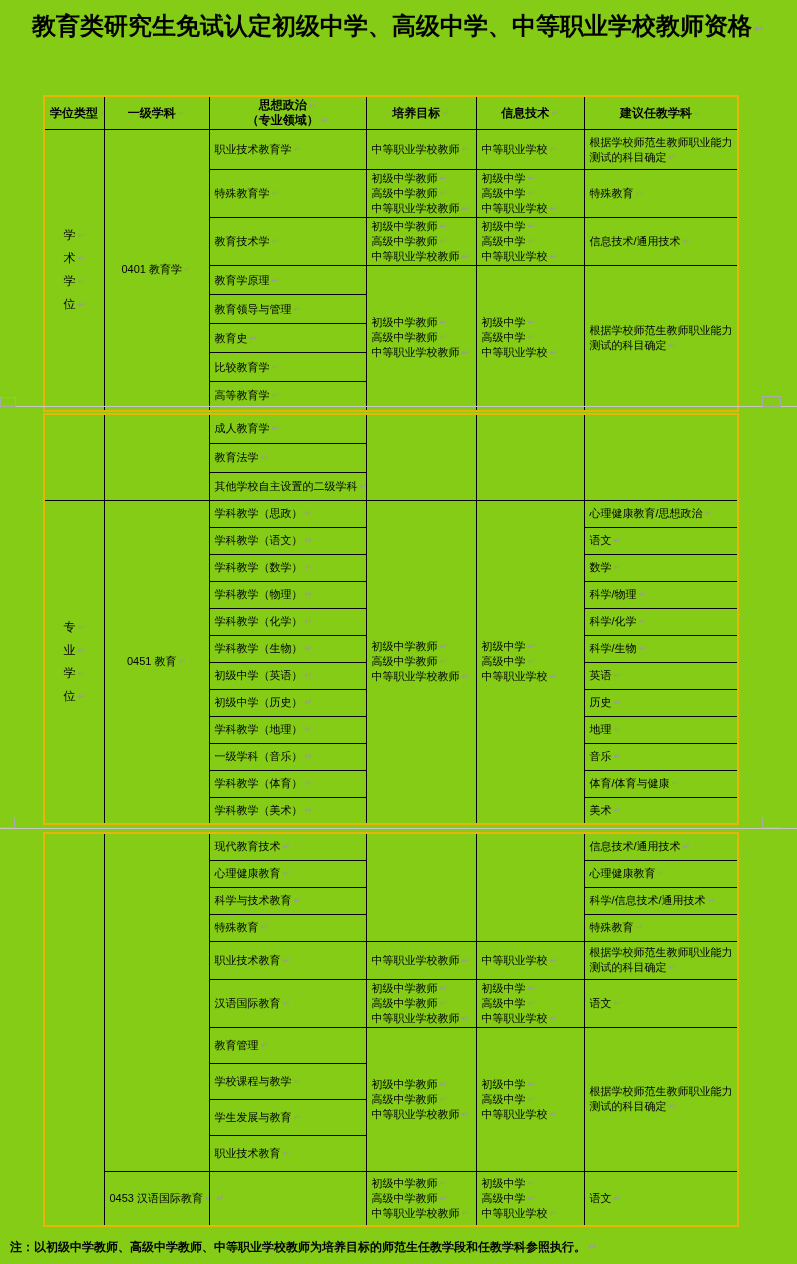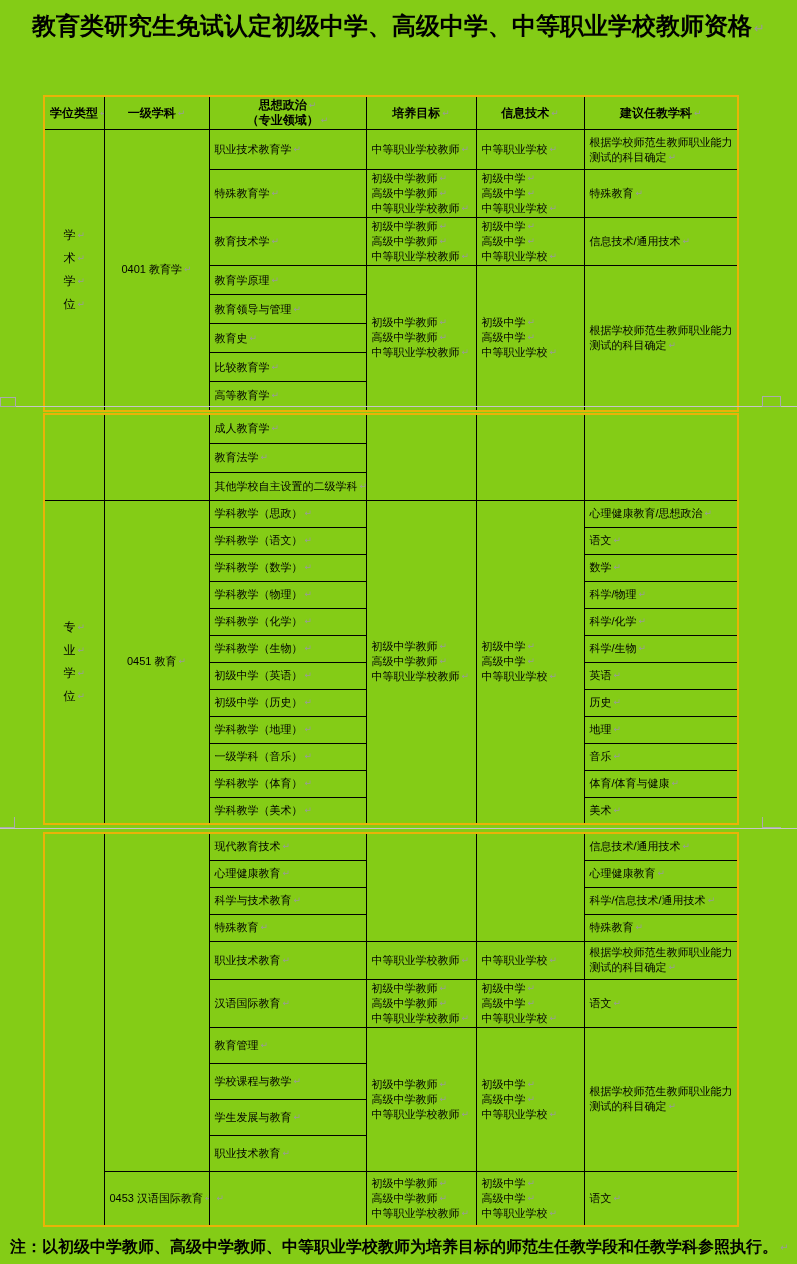--- a/index.html
+++ b/index.html
@@ -25,21 +25,21 @@
   .ctr { text-align:center; }
   .vchar { line-height:23px; font-size:12px; }
 
   .gap-line { position:absolute; left:0; width:797px; height:1px; background:#c6c6c6; }
   .bmark { position:absolute; }
   .bmark.box    { border:1px solid #ababab; }
   .bmark.corn-l { border-right:1px solid #ababab; border-bottom:1px solid #ababab; }
   .bmark.corn-r { border-left:1px solid #ababab; border-bottom:1px solid #ababab; }
 
   .doc-note { position:absolute; top:1237px; left:10px; width:787px;
-    font-size:16px; font-weight:bold; line-height:20px; }
+    font-size:12px; font-weight:bold; line-height:20px; }
 </style>
 </head>
 <body>
 
 <div class="page">
 
   <div class="doc-title">
     <div><span class="pl">教育类研究生免试认定初级中学、高级中学、中等职业学校教师资格</span></div>
   </div>
 

